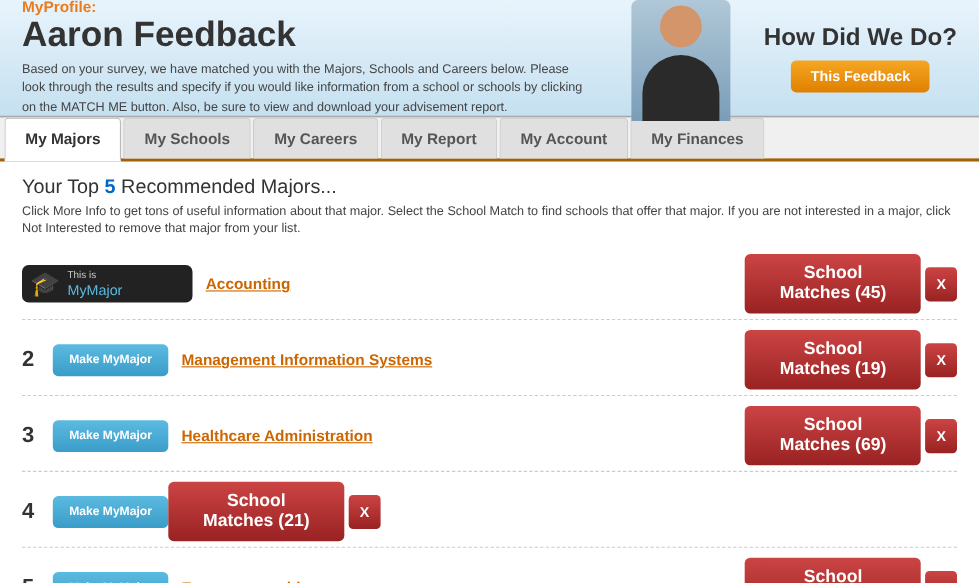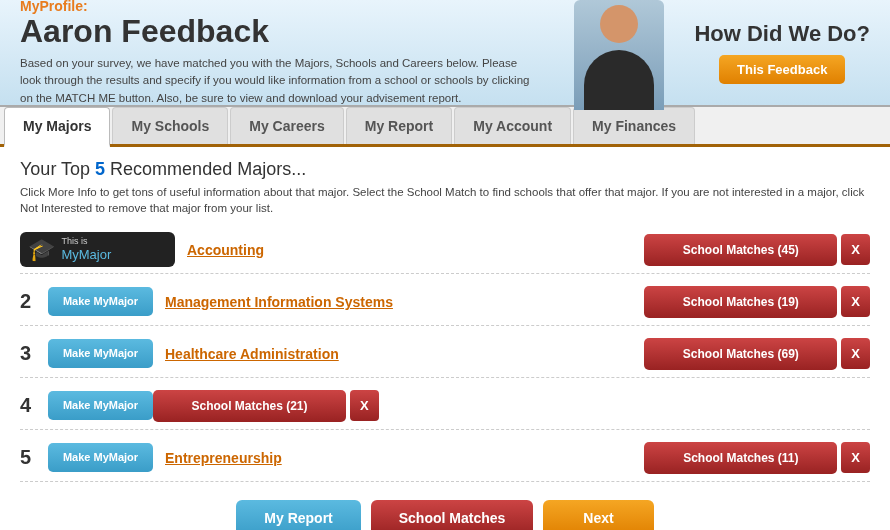--- a/index.html
+++ b/index.html
@@ -226,26 +226,26 @@
       font-weight: bold;
       font-size: 14px;
       text-decoration: underline;
       cursor: pointer;
       padding-left: 12px;
     }
     .school-matches-btn {
       background: linear-gradient(to bottom, #cc4444, #992222);
       color: white;
       font-weight: bold;
-      font-size: 12px;
+      font-size: 16px;
       border: none;
       border-radius: 5px;
-      padding: 9px 2px;
-      cursor: pointer;
-      width: 193px;
+      padding: 9px 20px;
+      cursor: pointer;
+      width: 160px;
       text-align: center;
       flex-shrink: 0;
     }
     .x-btn {
       background: linear-gradient(to bottom, #cc4444, #992222);
       color: white;
       font-weight: bold;
       font-size: 13px;
       border: none;
       border-radius: 4px;

